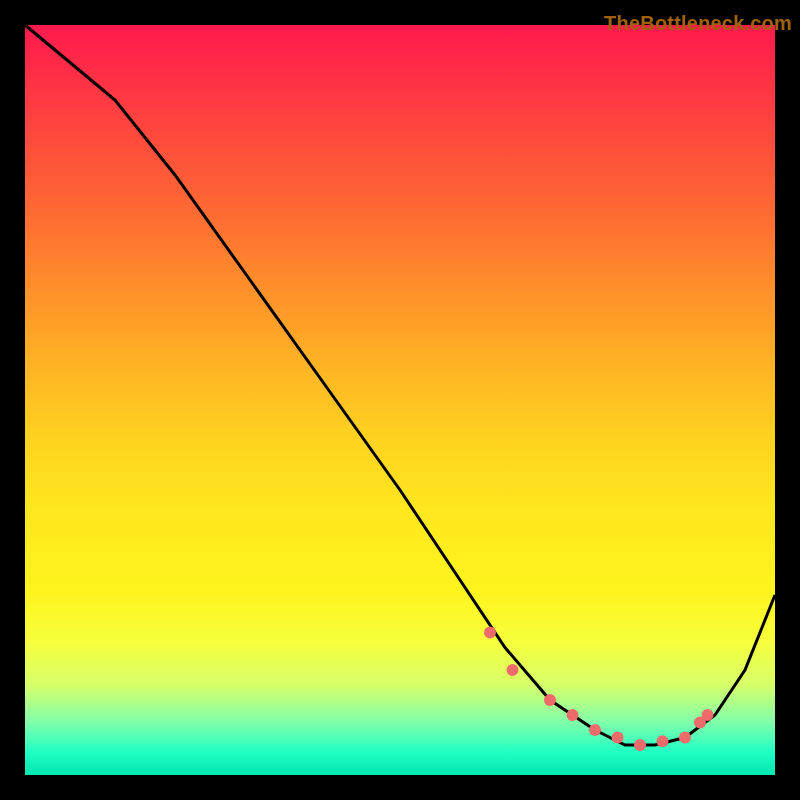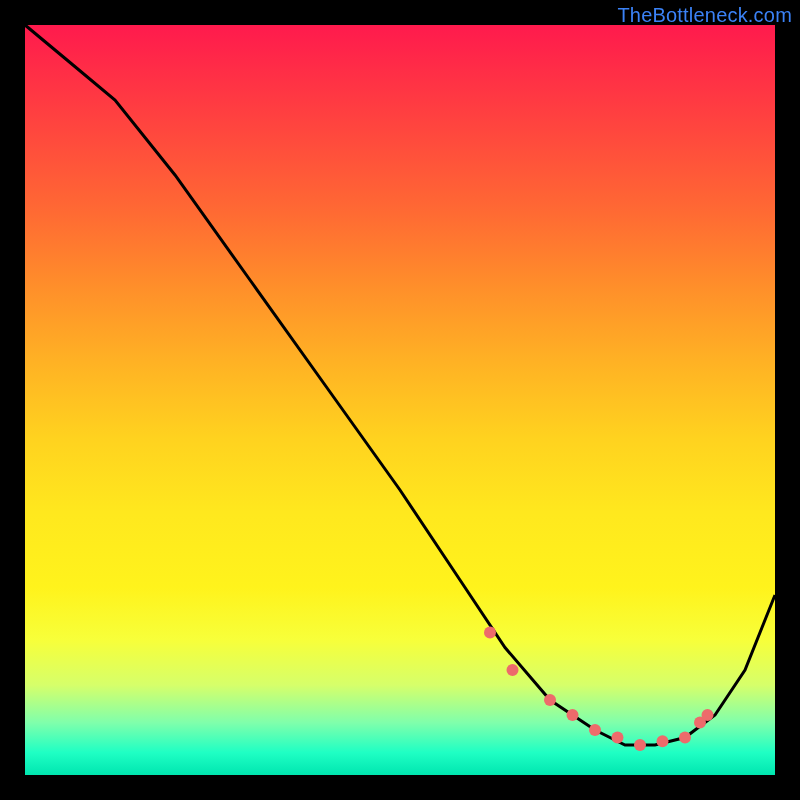--- a/index.html
+++ b/index.html
@@ -36,25 +36,25 @@
       #fff31c 75%,
       #f7ff3a 82%,
       #d6ff6a 88%,
       #80ffab 93%,
       #1fffc4 97%,
       #00e6b0 100%
     );
   }
   .watermark {
     position: absolute;
-    top: 4px;
+    top: 12px;
     right: 8px;
-    color: #3b82f6;
+    color: #a16207;
     font-size: 20px;
-    font-weight: 400;
+    font-weight: 700;
     letter-spacing: 0.2px;
   }
   svg.curve {
     position: absolute;
     left: 0; top: 0;
     width: 750px;
     height: 750px;
     overflow: visible;
   }
 </style>

